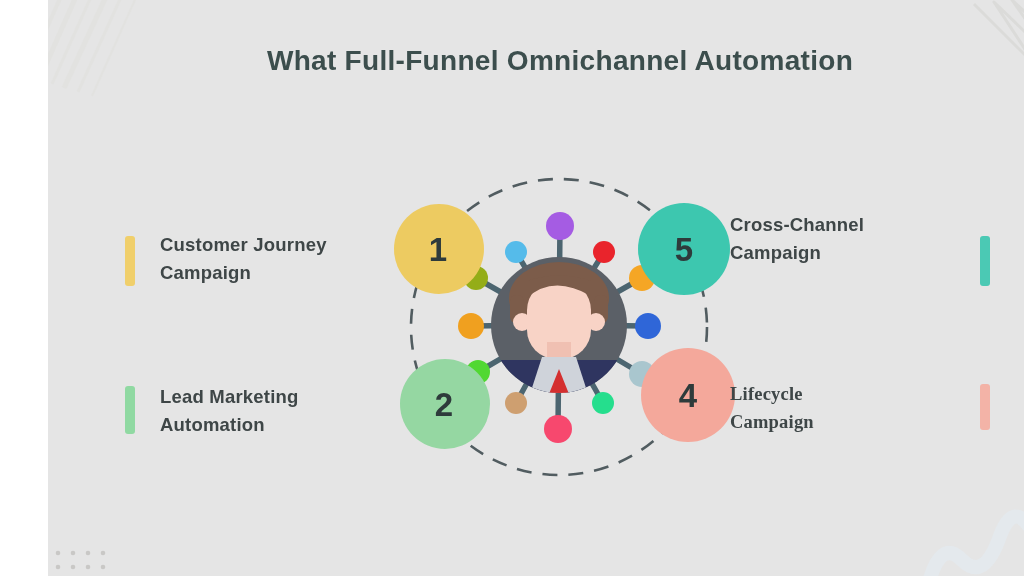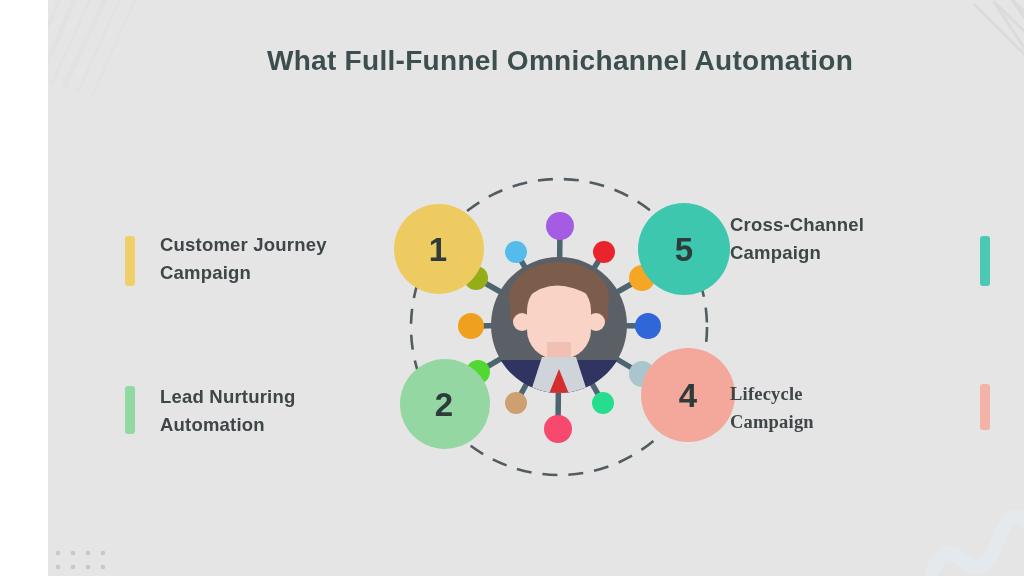--- a/index.html
+++ b/index.html
@@ -140,21 +140,21 @@
       <text x="640" y="407" fill="#2E3B3B">4</text>
     </g>
   </svg>
 
   <div class="side-label left label-cjm">
     <div>Customer Journey</div>
     <div>Campaign</div>
   </div>
 
   <div class="side-label left label-lna">
-    <div>Lead Nurturing</div>
+    <div>Lead Marketing</div>
     <div>Automation</div>
   </div>
 
   <div class="side-label right label-cco">
     <div>Cross-Channel</div>
     <div>Campaign</div>
   </div>
 
   <div class="side-label right label-lm">
     <div>Lifecycle</div>

